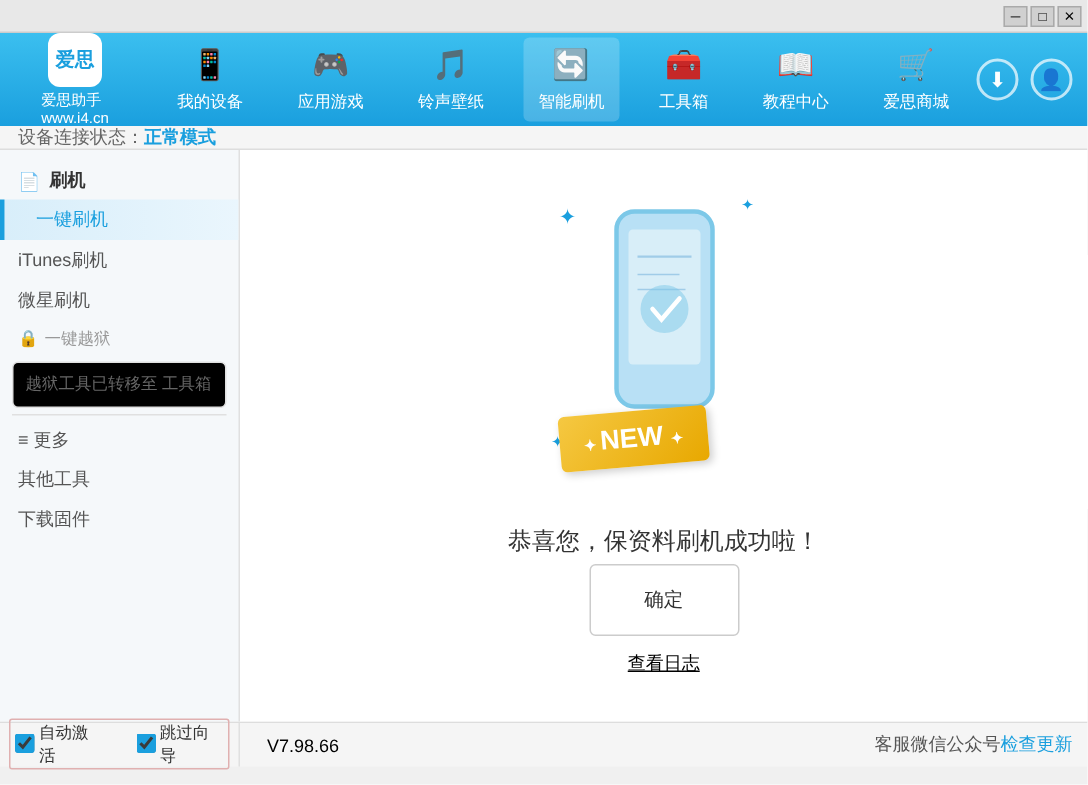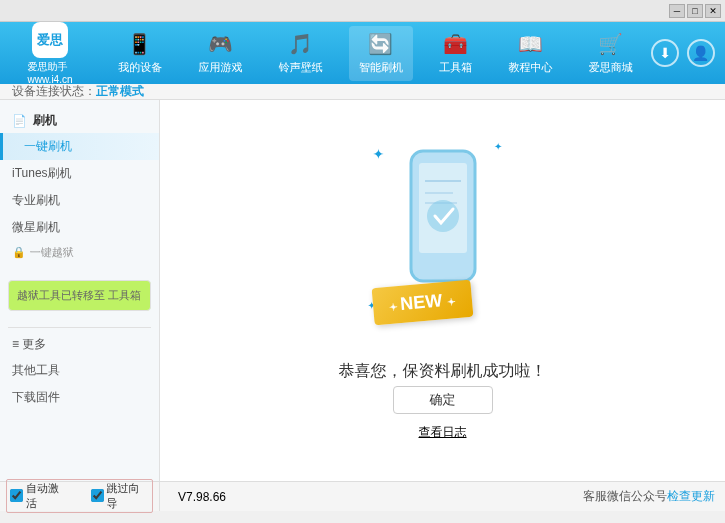--- a/index.html
+++ b/index.html
@@ -119,22 +119,22 @@
       margin: 4px 8px;
     }
 
     .sidebar-locked {
       padding: 4px 12px;
       color: #999; font-size: 11px;
       display: flex; align-items: center; gap: 4px;
     }
 
     .jailbreak-notice {
-      margin: 16px 8px;
-      background: #bef264;
+      margin: 4px 8px;
+      background: #000000;
       border: 1px solid #e0e0e0;
       border-radius: 4px;
       padding: 6px 8px;
       color: #666; font-size: 11px;
       line-height: 1.5;
     }
     .more-header {
       display: flex; align-items: center;
       padding: 4px 12px;
       color: #555; font-size: 12px;
@@ -191,21 +191,21 @@
 
     
     .success-text {
       font-size: 16px;
       color: #333;
       margin-bottom: 4px;
     }
 
     
     .confirm-btn {
-      width: 100px; height: 28px;
+      width: 100px; height: 48px;
       background: white;
       border: 1px solid #ccc;
       border-radius: 4px;
       font-size: 13px;
       color: #333;
       cursor: pointer;
       margin-bottom: 10px;
     }
 
     .again-link {
@@ -315,23 +315,20 @@
     <div class="sidebar-section-header">
       <span class="sec-icon">📄</span>
       <span>刷机</span>
     </div>
 
     <div class="sidebar-item active">
       <span>一键刷机</span>
     </div>
     <div class="sidebar-item">
       <span>iTunes刷机</span>
-    </div>
-    <div class="sidebar-item">
-      <span>专业刷机</span>
     </div>
     <div class="sidebar-item">
       <span>微星刷机</span>
     </div>
 
     <div class="sidebar-locked">
       <span>🔒</span>
       <span>一键越狱</span>
     </div>
 

